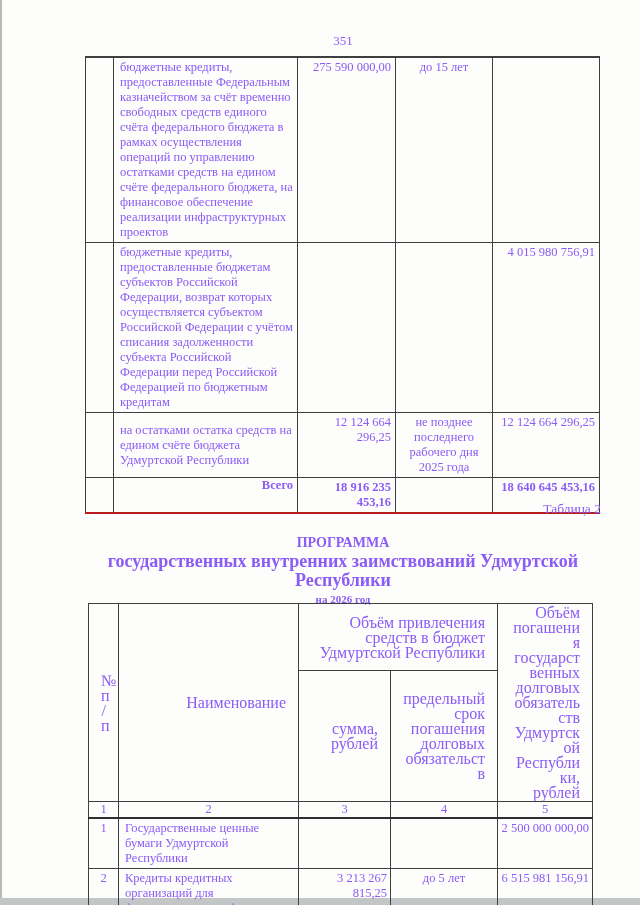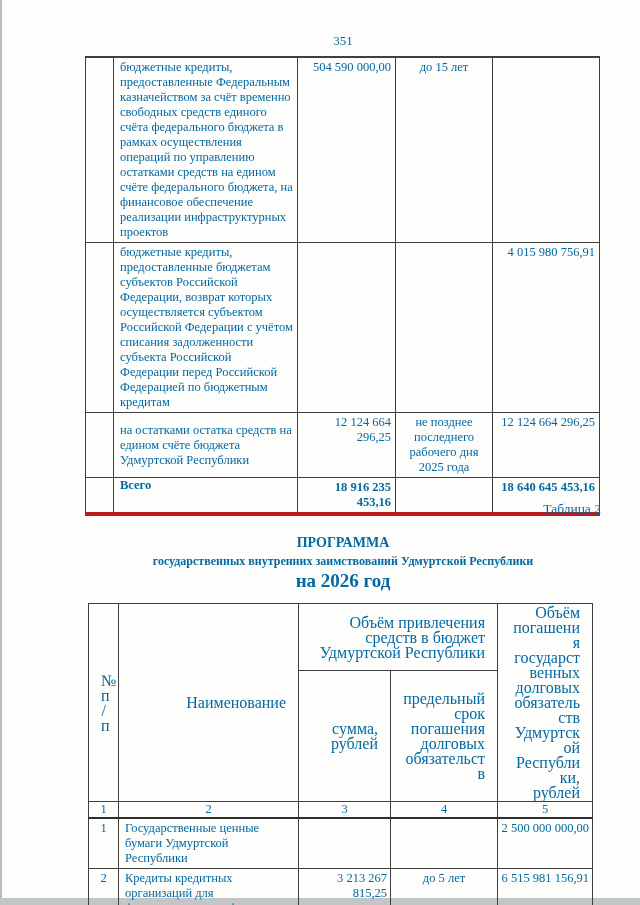--- a/index.html
+++ b/index.html
@@ -2,21 +2,21 @@
 <html><head>
 <meta charset="utf-8">
 <style>
   html, body { margin: 0; padding: 0; background: #888; }
   .page {
     position: relative;
     width: 640px; height: 905px;
     background: #fdfdfc;
     overflow: hidden;
     font-family: "Liberation Serif", "DejaVu Serif", serif;
-    color: #0369a1;
+    color: #8b5cf6;
   }
   .edge-left {
     position: absolute; left: 0; top: 0; width: 2px; height: 905px;
     background: #b9b9b9;
   }
   .edge-bottom {
     position: absolute; left: 0; top: 898px; width: 640px; height: 7px;
     background: #c3c6c7;
   }
   .page-number {
@@ -35,34 +35,34 @@
   }
   
   .t1 {
     position: absolute; left: 85px; top: 56px; width: 514px;
     border-top: 2px solid #3f3f3f;
   }
   .t1 td.name { padding-left: 6px; padding-right: 4px; text-align: left; }
   .t1 td.vmid { vertical-align: middle; }
   .t1 td.num { text-align: right; padding-right: 4px; }
   .t1 td.ctr { text-align: center; }
-  .t1 tr.total td { border-bottom: 4px solid #b91c1c; font-weight: bold; }
+  .t1 tr.total td { border-bottom: 2px solid #b91c1c; font-weight: bold; text-align: right; }
   .t1 tr.total td.name { padding-top: 0; }
   
   .t2-caption {
     position: absolute; left: 85px; top: 501px; width: 516px;
     text-align: right; font-size: 13.5px;
   }
   .program-heading {
     position: absolute; left: 60px; top: 533px; width: 566px;
     text-align: center; font-weight: bold;
   }
   .program-heading .title { font-size: 14px; line-height: 19px; }
-  .program-heading .subtitle { font-size: 12px; line-height: 19px; }
-  .program-heading .yearline { font-size: 19px; line-height: 19px; }
+  .program-heading .subtitle { font-size: 18px; line-height: 19px; }
+  .program-heading .yearline { font-size: 11px; line-height: 19px; }
   
   .t2 { position: absolute; left: 88px; top: 603px; width: 504px; }
   .t2 td.hc {
     text-align: right; vertical-align: middle;
     font-size: 16px; line-height: 15px; padding: 1px 12px;
   }
   .t2 tr.ha { height: 42px; }
   .t2 tr.hb { height: 81px; }
   .t2 tr.hn { height: 16px; }
   .t2 tr.hn td {
@@ -92,21 +92,21 @@
       <col style="width:28px">
         <col style="width:184px">
         <col style="width:98px">
       <col style="width:97px">
         <col style="width:107px">
     </colgroup>
     <tbody>
       <tr style="height:184px">
         <td></td>
         <td class="name">бюджетные кредиты, предоставленные Федеральным казначейством за счёт временно свободных средств единого счёта федерального бюджета в рамках осуществления операций по управлению остатками средств на едином счёте федерального бюджета, на финансовое обеспечение реализации инфраструктурных проектов</td>
-        <td class="num">504 590 000,00</td>
+        <td class="num">275 590 000,00</td>
         <td class="ctr">до 15 лет</td>
         <td class="num"></td>
       </tr>
       <tr style="height:165px">
         <td></td>
         <td class="name">бюджетные кредиты, предоставленные бюджетам субъектов Российской Федерации, возврат которых осуществляется субъектом Российской Федерации с учётом списания задолженности субъекта Российской Федерации перед Российской Федерацией по бюджетным кредитам</td>
         <td class="num"></td>
         <td class="ctr"></td>
         <td class="num">4 015 980 756,91</td>
       </tr>

